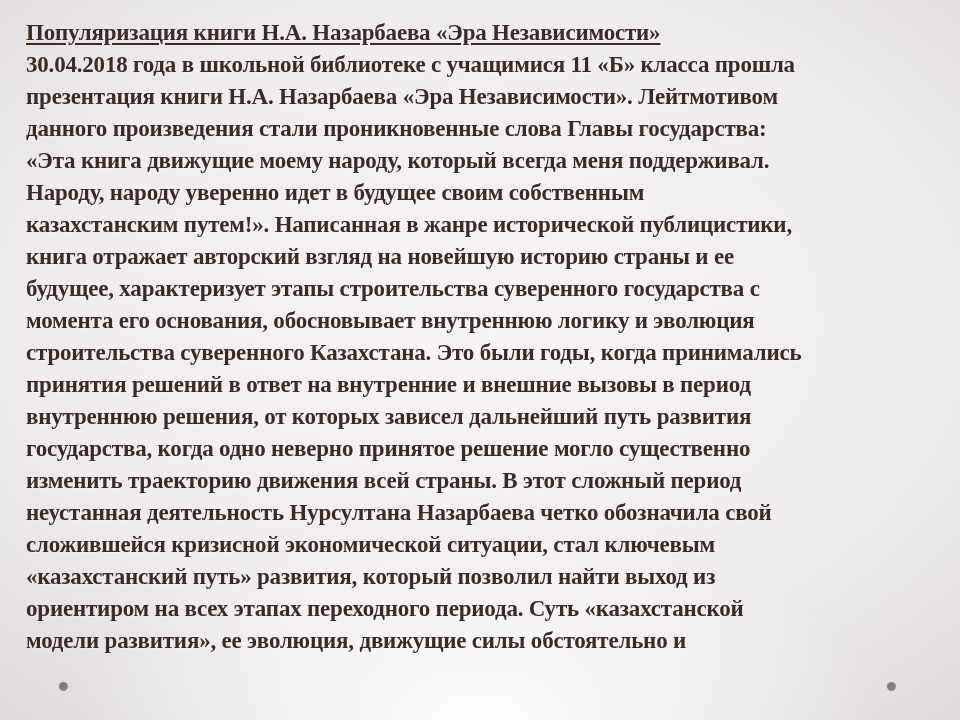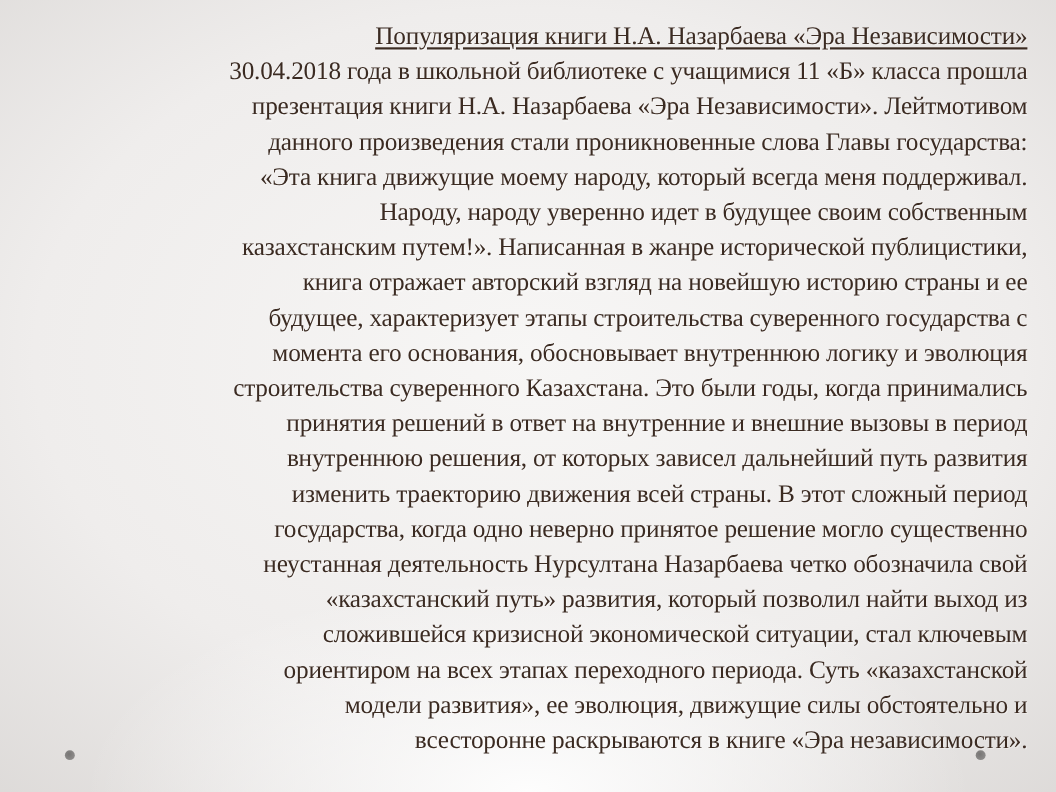--- a/index.html
+++ b/index.html
@@ -21,23 +21,23 @@
       radial-gradient(ellipse 70% 45% at 50% 100%, #fdfdfd 0%, rgba(253,253,253,0) 60%),
       radial-gradient(ellipse 85% 80% at 50% 45%, #f7f6f5 0%, #efedec 55%, #d9d6d4 100%);
   }
   .text-block {
     position: absolute;
     left: 0;
     top: 17px;
     width: 100%;
     box-sizing: border-box;
     padding: 0 26px;
-    text-align: right;
+    text-align: left;
     color: #3b2b22;
-    font-weight: normal;
+    font-weight: bold;
     font-size: 23px;
     line-height: 32px;
     letter-spacing: -0.2px;
     text-shadow: 1px 1px 0 rgba(255,255,255,0.35);
   }
   .slide-title {
     text-decoration: underline;
     text-underline-offset: 3px;
   }
   .body-line {
@@ -64,24 +64,23 @@
     <div class="body-line">данного произведения стали проникновенные слова Главы государства:</div>
     <div class="body-line">«Эта книга движущие моему народу, который всегда меня поддерживал.</div>
     <div class="body-line">Народу, народу уверенно идет в будущее своим собственным</div>
     <div class="body-line">казахстанским путем!». Написанная в жанре исторической публицистики,</div>
     <div class="body-line">книга отражает авторский взгляд на новейшую историю страны и ее</div>
     <div class="body-line">будущее, характеризует этапы строительства суверенного государства с</div>
     <div class="body-line">момента его основания, обосновывает внутреннюю логику и эволюция</div>
     <div class="body-line">строительства суверенного Казахстана. Это были годы, когда принимались</div>
     <div class="body-line">принятия решений в ответ на внутренние и внешние вызовы в период</div>
     <div class="body-line">внутреннюю решения, от которых зависел дальнейший путь развития</div>
+    <div class="body-line">государства, когда одно неверно принятое решение могло существенно</div>
     <div class="body-line">изменить траекторию движения всей страны. В этот сложный период</div>
-    <div class="body-line">государства, когда одно неверно принятое решение могло существенно</div>
     <div class="body-line">неустанная деятельность Нурсултана Назарбаева четко обозначила свой</div>
+    <div class="body-line">сложившейся кризисной экономической ситуации, стал ключевым</div>
     <div class="body-line">«казахстанский путь» развития, который позволил найти выход из</div>
-    <div class="body-line">сложившейся кризисной экономической ситуации, стал ключевым</div>
     <div class="body-line">ориентиром на всех этапах переходного периода. Суть «казахстанской</div>
     <div class="body-line">модели развития», ее эволюция, движущие силы обстоятельно и</div>
-    <div class="body-line">всесторонне раскрываются в книге «Эра независимости».</div>
   </div>
   <div class="dot dot-left"></div>
   <div class="dot dot-right"></div>
 </div>
 
 </body></html>

